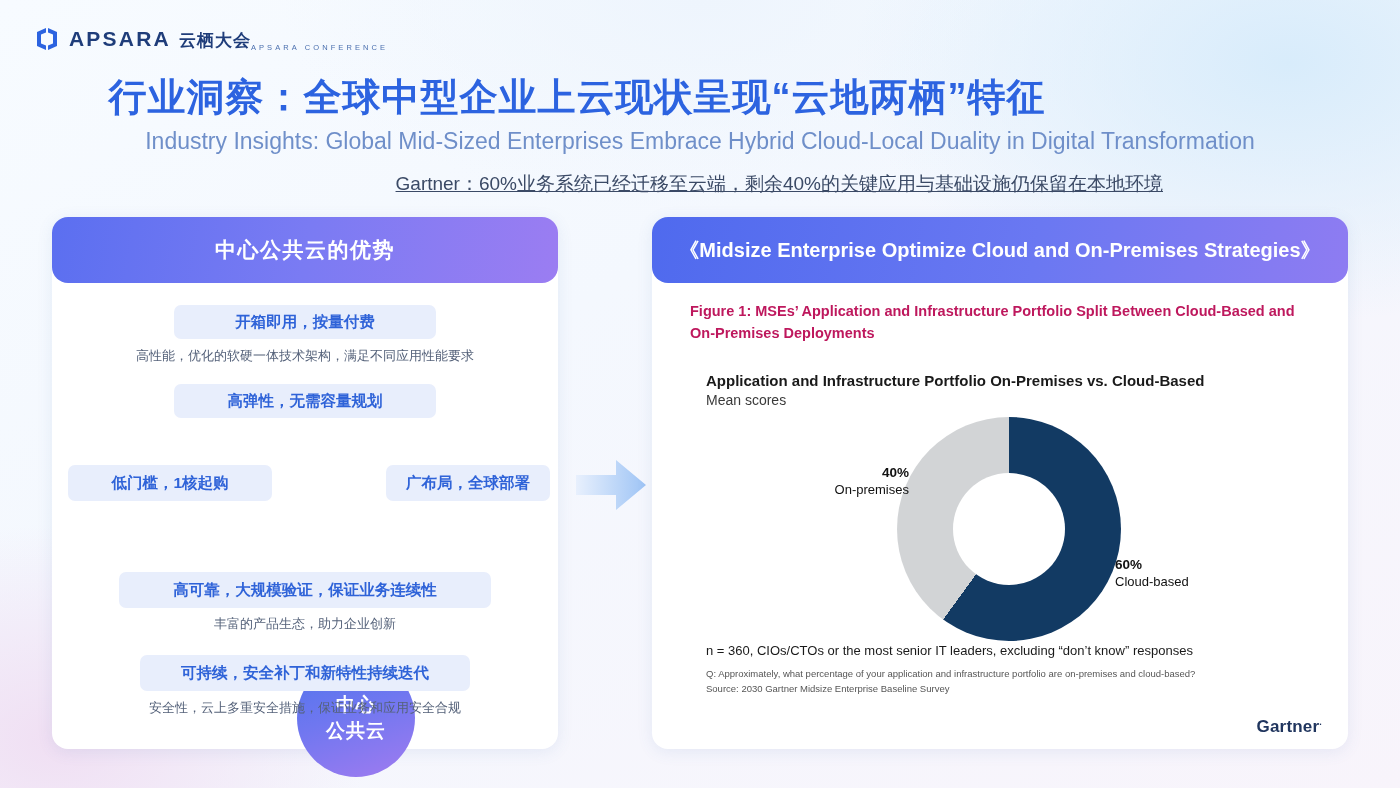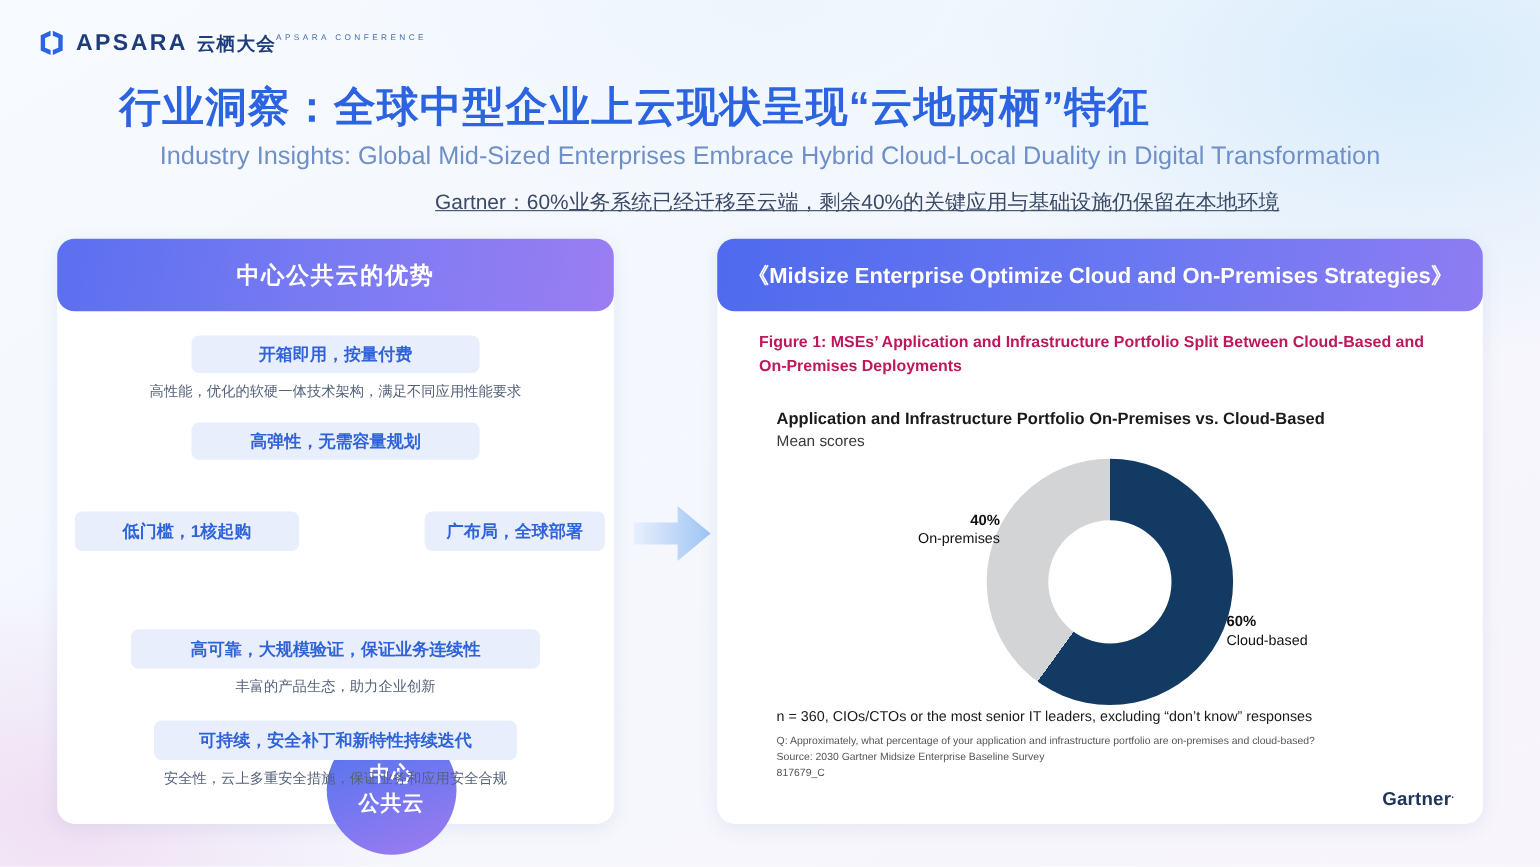--- a/index.html
+++ b/index.html
@@ -51,21 +51,21 @@
   .logo-cn {
     font-size: 17px;
     font-weight: bold;
     color: #1f3d7a;
     letter-spacing: 1px;
   }
   .logo-sub {
     font-size: 7.5px;
     letter-spacing: 3.1px;
     color: #4a6fae;
-    margin-top: 2px;
+    margin-top: 16px;
   }
 
   
   .title-main {
     position: absolute;
     top: 72px;
     left: 0;
     width: 1154px;
     text-align: center;
     font-size: 38px;
@@ -386,21 +386,20 @@
 
     <div class="lbl-onprem-pct">40%</div>
     <div class="lbl-onprem-txt">On-premises</div>
     <div class="lbl-cloud-pct">60%</div>
     <div class="lbl-cloud-txt">Cloud-based</div>
 
     <div class="foot-n">n = 360, CIOs/CTOs or the most senior IT leaders, excluding “don’t know” responses</div>
     <div class="foot-q">
       <div>Q: Approximately, what percentage of your application and infrastructure portfolio are on-premises and cloud-based?</div>
       <div>Source: 2030 Gartner Midsize Enterprise Baseline Survey</div>
-      <div>817679_C</div>
     </div>
 
     <div class="gartner">
       <span>Gartner</span><sup>.</sup>
     </div>
   </div>
 
 </div>
 
 </body></html>

